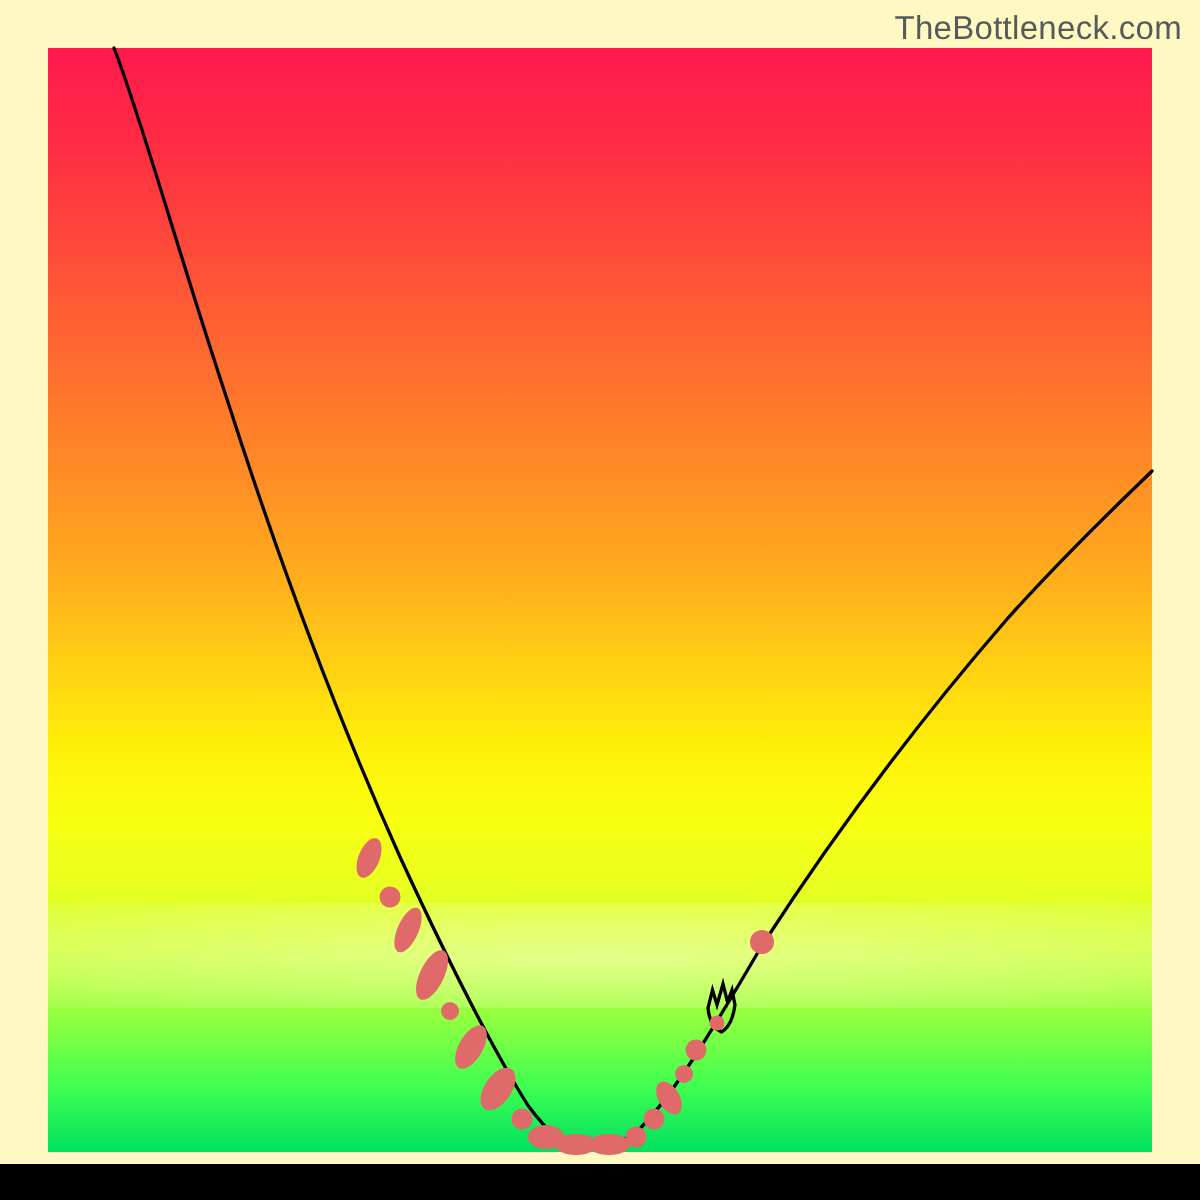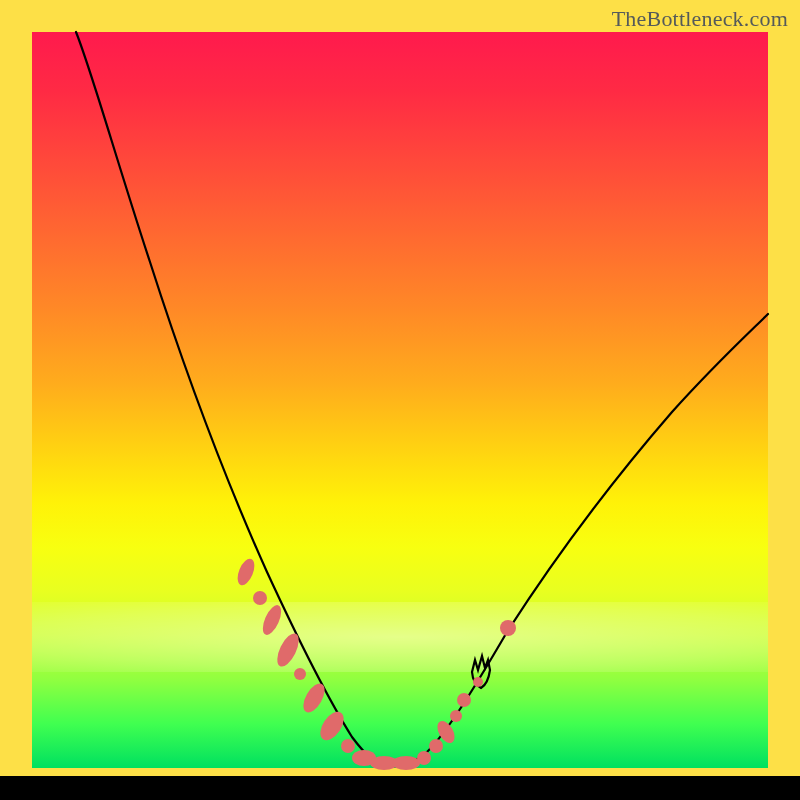--- a/index.html
+++ b/index.html
@@ -8,22 +8,21 @@
     width: 800px;
     height: 800px;
     background: #000;
     overflow: hidden;
     font-family: Arial, Helvetica, sans-serif;
   }
   .frame {
     position: relative;
     width: 800px;
     height: 776px;
-    background: #fde047;
-    font-family: Liberation Serif, serif;
+    background: #fef9c3;
   }
   .plot-area {
     position: absolute;
     left: 32px;
     top: 32px;
     width: 736px;
     height: 736px;
     
     background: linear-gradient(to bottom,
       #ff1a4d 0%,

